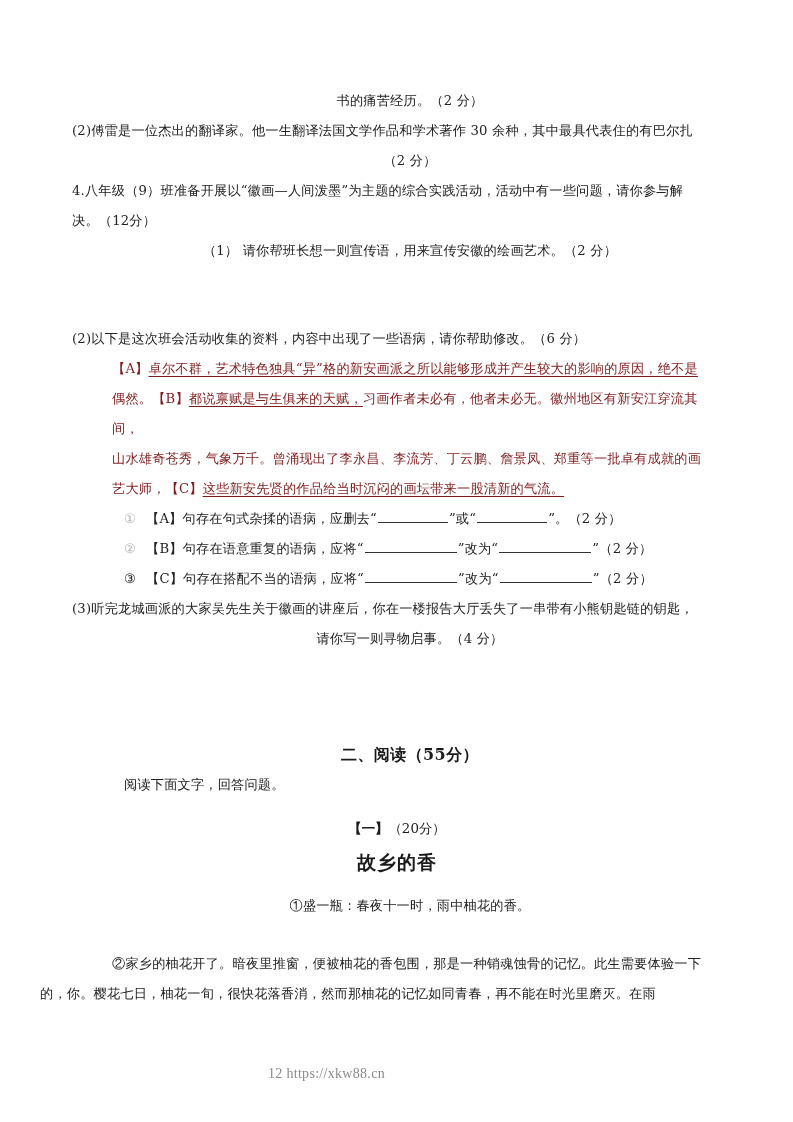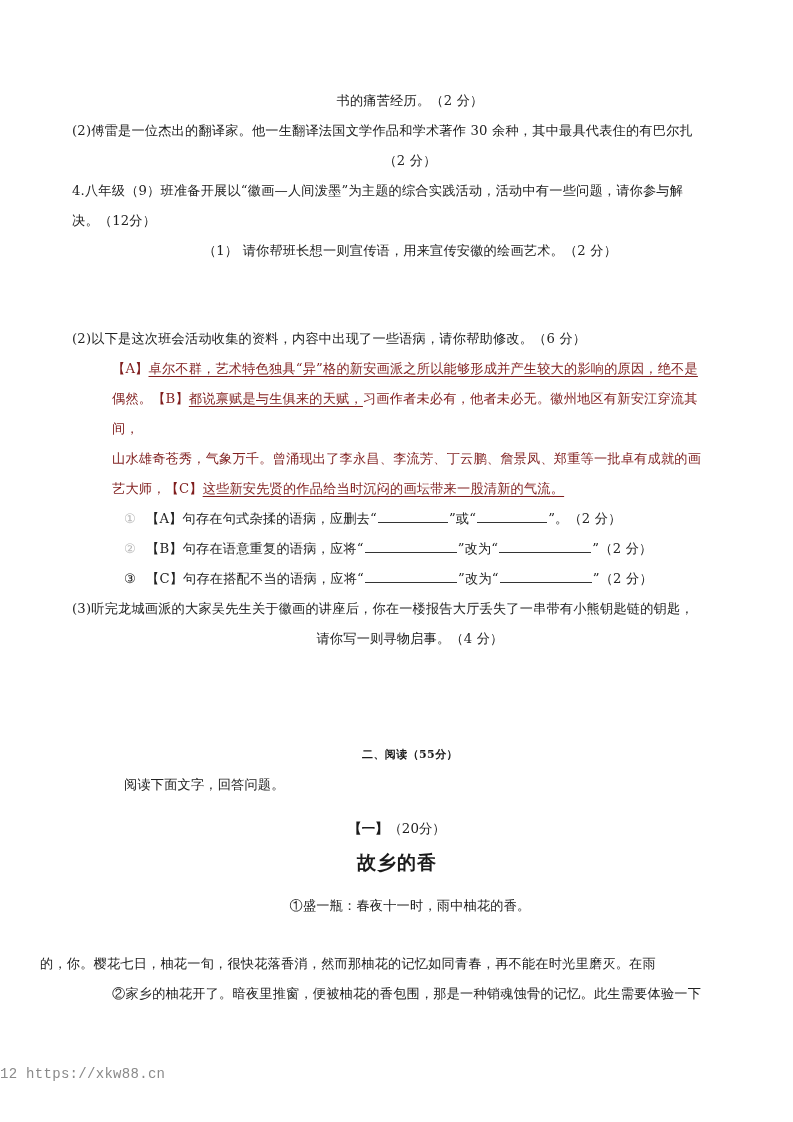--- a/index.html
+++ b/index.html
@@ -80,21 +80,21 @@
   .marker {
     display: inline-block;
     width: 22px;
     text-align: left;
   }
   .marker-faint { color: #b8b8b8; }
   .marker-dark { color: #1b1b1b; }
 
   
   .sec-head {
-    font-size: 11px;
+    font-size: 16px;
     line-height: 30px;
     font-weight: bold;
     letter-spacing: 0.4px;
   }
   .centered {
     text-align: center;
     width: 650px;
   }
   .title-bracket {
     font-size: 13.4px;
@@ -108,21 +108,22 @@
     font-weight: bold;
     letter-spacing: 1px;
   }
 
   
   .footer {
     position: absolute;
     left: 0;
     top: 1066px;
     width: 653px;
-    font-family: Liberation Mono, monospace;
+    text-align: center;
+    font-family: Liberation Serif, serif;
     font-size: 14px;
     color: #8a8a8a;
     letter-spacing: 0.3px;
   }
 </style>
 </head>
 <body>
 
 <div class="page">
 
@@ -180,22 +181,22 @@
     <div class="centered art-title">故乡的香</div>
 
     <div class="spacer-sm"></div>
 
     <div class="ln ind1">
       <span>①</span><span>盛一瓶：春夜十一时，雨中柚花的香。</span>
     </div>
 
     <div class="spacer-md"></div>
 
-    <div class="ln" style="margin-left:-32px;">的，你。樱花七日，柚花一旬，很快花落香消，然而那柚花的记忆如同青春，再不能在时光里磨灭。在雨</div>
     <div class="ln ind2">
       <span>②</span><span>家乡的柚花开了。暗夜里推窗，便被柚花的香包围，那是一种销魂蚀骨的记忆。此生需要体验一下</span>
     </div>
+    <div class="ln" style="margin-left:-32px;">的，你。樱花七日，柚花一旬，很快花落香消，然而那柚花的记忆如同青春，再不能在时光里磨灭。在雨</div>
 
   </div>
 
   <div class="footer">12 https://xkw88.cn</div>
 
 </div>
 
 </body></html>

